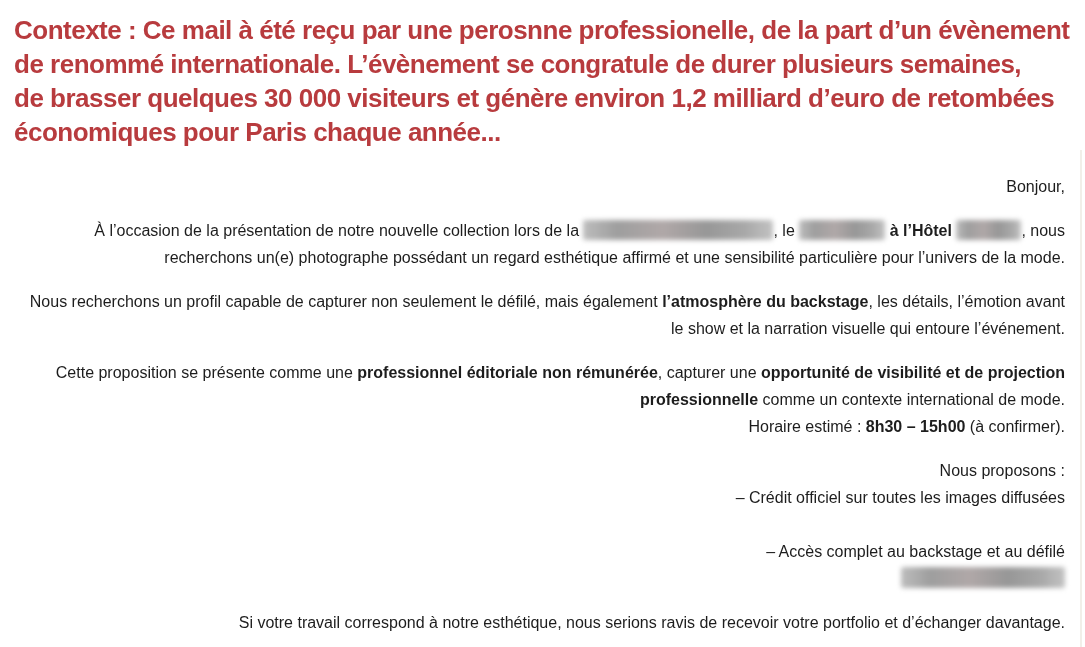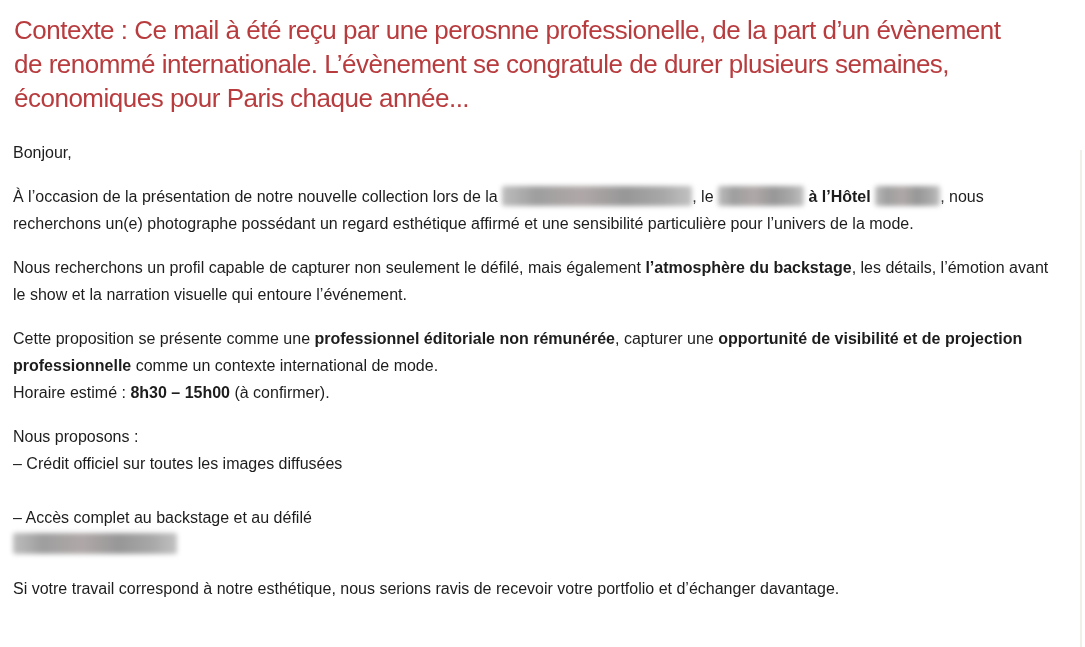--- a/index.html
+++ b/index.html
@@ -13,35 +13,36 @@
     position: relative;
     overflow: hidden;
     font-family: "Liberation Sans", sans-serif;
   }
   
   .context-note {
     padding: 13px 0 0 14px;
     font-size: 26px;
     letter-spacing: -0.5px;
     line-height: 34px;
-    font-weight: 400;
+    font-weight: 700;
   }
   .context-line {
     white-space: nowrap;
   }
   
   .email-body {
     margin-top: 24px;
     padding-left: 13px;
     width: 1052px;
     font-size: 16px;
     line-height: 27px;
   }
   .para {
     margin: 0 0 17px 0;
+    text-align: right;
   }
   .b {
     font-weight: 700;
   }
   
   .redact {
     display: inline-block;
     vertical-align: -4px;
     border-radius: 2px;
     background: linear-gradient(90deg, #bdbdbd 0%, #9e9e9e 18%, #b0a8a8 42%,
@@ -57,20 +58,21 @@
     width: 2px;
     background: #f1efe9;
   }
 </style>
 </head>
 <body>
 
 <div class="context-note" style="color: rgb(184, 59, 62);">
   <div class="context-line">Contexte : Ce mail à été reçu par une perosnne professionelle, de la part d’un évènement</div>
   <div class="context-line">de renommé internationale. L’évènement se congratule de durer plusieurs semaines,</div>
+  <div class="context-line">de brasser quelques 30 000 visiteurs et génère environ 1,2 milliard d’euro de retombées</div>
   <div class="context-line">économiques pour Paris chaque année...</div>
 </div>
 
 <div class="email-body" style="color: rgb(29, 29, 29);">
     <div class="para"><span>Bonjour,</span></div>
     <div class="para"><span>À l’occasion de la présentation de notre nouvelle collection lors de la </span><span class="redact" style="width: 190px; height: 20px;"></span><span>, le </span><span class="redact" style="width: 86px; height: 20px;"></span><span> </span><span class="b">à l’Hôtel</span><span> </span><span class="redact" style="width: 65px; height: 20px;"></span><span>, nous recherchons un(e) photographe possédant un regard esthétique affirmé et une sensibilité particulière pour l’univers de la mode.</span></div>
     <div class="para"><span>Nous recherchons un profil capable de capturer non seulement le défilé, mais également </span><span class="b">l’atmosphère du backstage</span><span>, les détails, l’émotion avant le show et la narration visuelle qui entoure l’événement.</span></div>
     <div class="para"><span>Cette proposition se présente comme une </span><span class="b">professionnel éditoriale non rémunérée</span><span>, capturer une </span><span class="b">opportunité de visibilité et de projection professionnelle</span><span> comme un contexte international de mode.</span><br><span>Horaire estimé : </span><span class="b">8h30 – 15h00</span><span> (à confirmer).</span></div>
     <div class="para"><span>Nous proposons :</span><br><span>– Crédit officiel sur toutes les images diffusées</span><br><br><span>– Accès complet au backstage et au défilé</span><br><span class="redact" style="width: 164px; height: 21px;"></span></div>
     <div class="para"><span>Si votre travail correspond à notre esthétique, nous serions ravis de recevoir votre portfolio et d’échanger davantage.</span></div>

